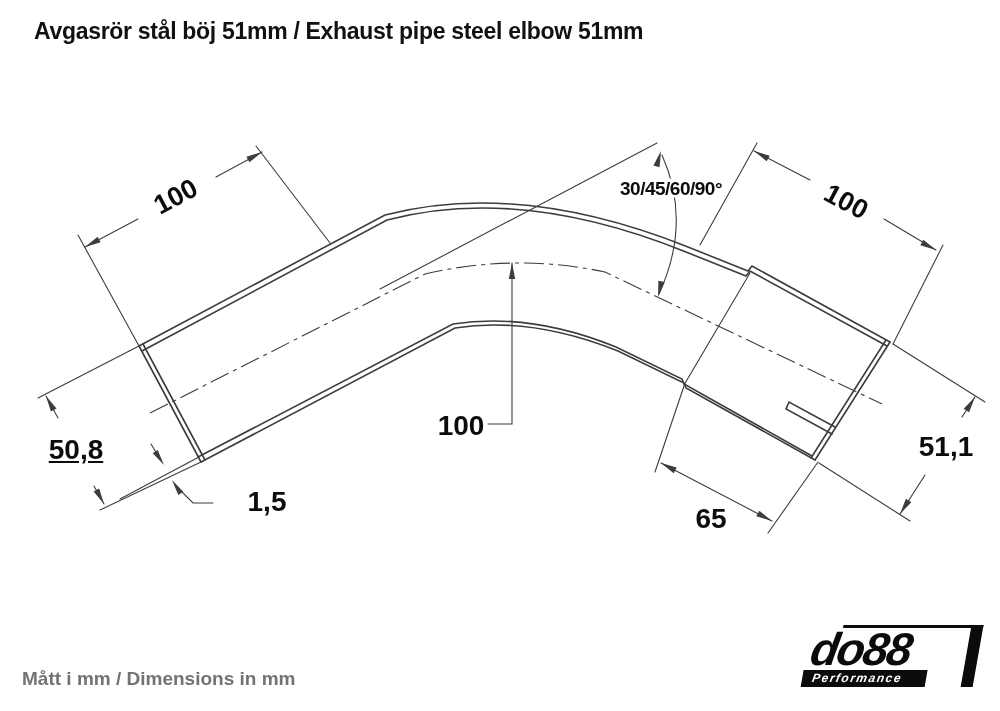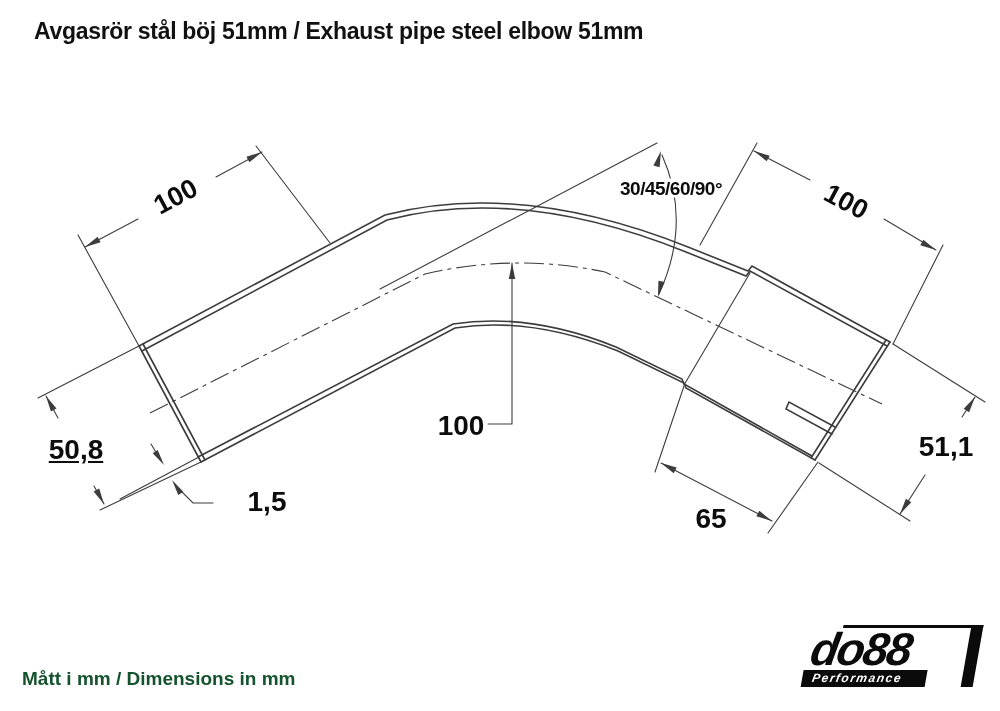--- a/index.html
+++ b/index.html
@@ -10,21 +10,21 @@
     font-family:"Liberation Sans", sans-serif;
     overflow:hidden;
   }
   .title{
     position:absolute;left:34px;top:18px;
     font-size:23px;font-weight:bold;color:#111;
     letter-spacing:-0.3px;white-space:nowrap;
   }
   .footer-note{
     position:absolute;left:22px;top:668px;
-    font-size:19px;font-weight:bold;color:#14532d;
+    font-size:19px;font-weight:bold;color:#737373;
     white-space:nowrap;
   }
   svg.drawing{position:absolute;left:0;top:0;}
   .dim-label{
     position:absolute;
     transform:translate(-50%,-50%);
     font-weight:bold;color:#0c0c0c;
     font-size:28px;line-height:1;
     background:#fff;padding:0 3px;
     white-space:nowrap;

